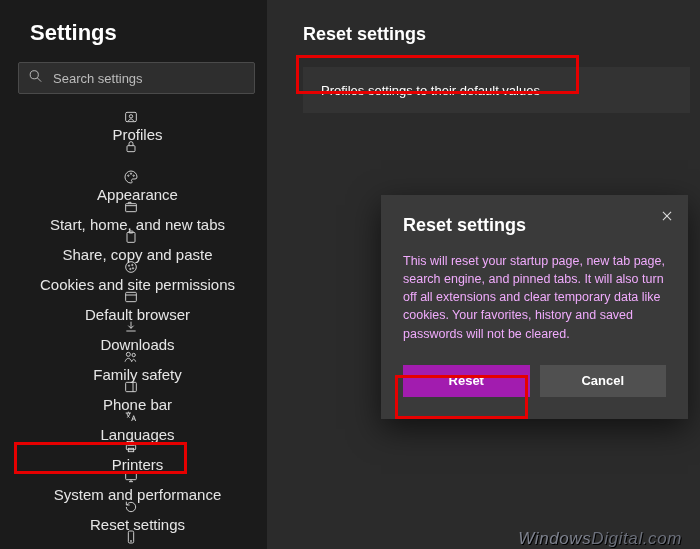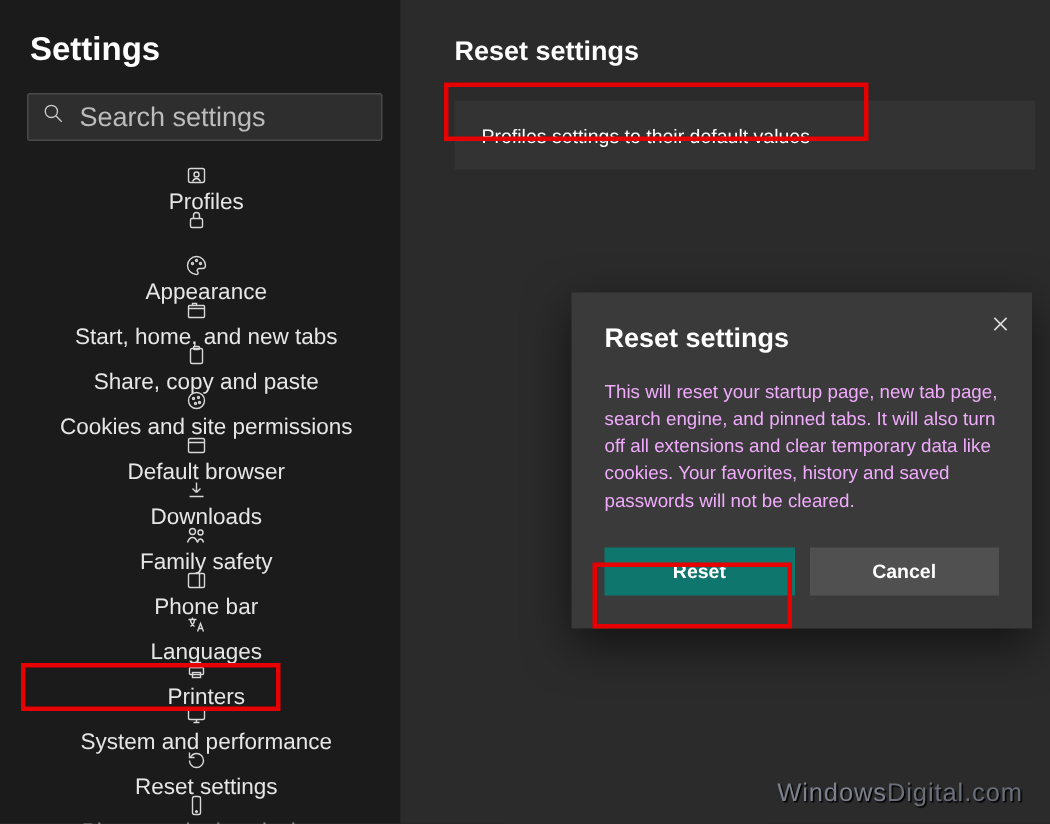--- a/index.html
+++ b/index.html
@@ -13,21 +13,21 @@
   }
   .sidebar {
     width: 267px;
     height: 100%;
     background: #1b1b1b;
     padding: 20px 12px 0 18px;
   }
   .sidebar-title {
     font-size: 22px;
     font-weight: 600;
-    margin-left: 2px;
+    margin-left: 12px;
     margin-bottom: 16px;
   }
   .search-wrap {
     position: relative;
     margin-bottom: 14px;
   }
   .search-icon {
     position: absolute;
     left: 10px;
     top: 50%;
@@ -35,21 +35,21 @@
     color: #ccc;
   }
   .search-input {
     width: 100%;
     height: 32px;
     background: #2e2e2e;
     border: 1px solid #4a4a4a;
     border-radius: 2px;
     color: #86efac;
     padding: 0 10px 0 34px;
-    font-size: 18px;
+    font-size: 13px;
   }
   .search-input::placeholder { color: #bcbcbc; }
   .nav { list-style: none; }
   .nav-item {
     display: flex;
     align-items: center;
     height: 30px;
     padding: 0 6px 0 8px;
     font-size: 15px;
     color: #e6e6e6;
@@ -127,33 +127,34 @@
     height: 32px;
     display: flex;
     align-items: center;
     justify-content: center;
     font-size: 13px;
     font-weight: 600;
     cursor: pointer;
     border: none;
     color: #fff;
   }
-  .btn-primary { background: #0f766e; }
+  .btn-primary { background: #a21caf; }
   .btn-secondary { background: #505050; }
   .hl {
     position: absolute;
     border: 3px solid #e60000;
     pointer-events: none;
     z-index: 50;
   }
   .watermark {
     position: absolute;
     right: 18px;
-    bottom: 10px;
+    bottom: 0;
     font-size: 17px;
+    font-style: italic;
     letter-spacing: 0.6px;
     color: #6b6f7a;
     filter: drop-shadow(1px 1px 0 #000);
     z-index: 40;
   }
   .watermark .w1 { color: #7d818d; }
   .watermark .w2 { color: #6b6f7a; }
 </style>
 </head>
 <body>

